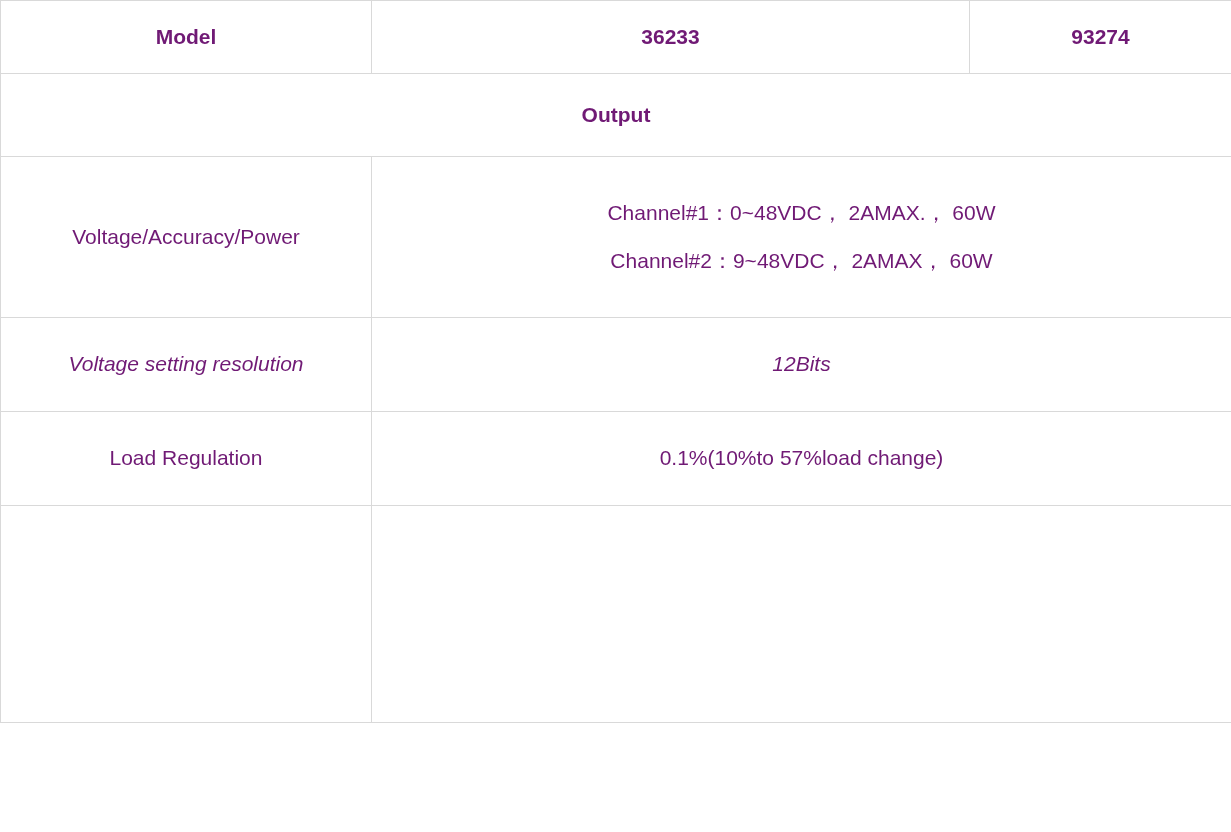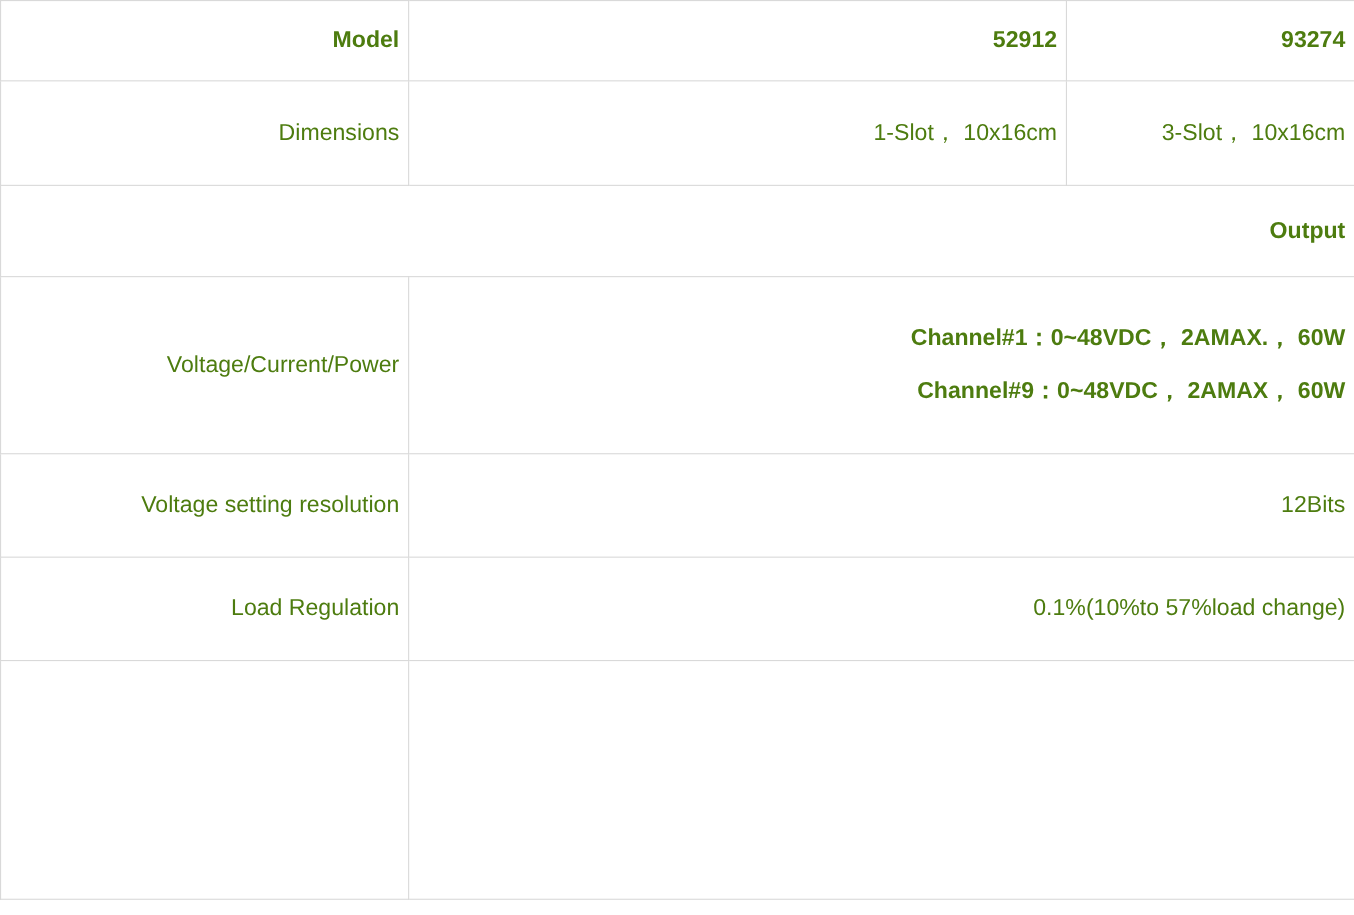--- a/index.html
+++ b/index.html
@@ -14,85 +14,79 @@
     color: #1a1a1a;
     overflow: hidden;
   }
   table.spec-table {
     border-collapse: collapse;
     width: 1231px;
     table-layout: fixed;
   }
   table.spec-table td {
     border: 1px solid #d9d9d9;
-    text-align: right;
+    text-align: center;
     vertical-align: middle;
     font-size: 21px;
     line-height: 1.45;
     padding: 10px 8px;
-    color: #4d7c0f;
+    color: #701a75;
   }
   
   col.c1 { width: 371px; }
   col.c2 { width: 598px; }
   col.c3 { width: 262px; }
 
   td.head {
     font-weight: bold;
     font-size: 21px;
   }
   td.section {
     font-weight: bold;
     font-size: 21px;
   }
   tr.row-model td { height: 52px; }
   tr.row-dimensions td { height: 74px; }
   tr.row-output td { height: 62px; margin-left: 47px; }
   tr.row-vcp td { height: 140px; }
   tr.row-vacc td { height: 73px; }
-  tr.row-vres td { height: 73px; }
+  tr.row-vres td { height: 73px; font-style: italic; }
   tr.row-line td { height: 73px; }
   tr.row-load td { height: 73px; margin-left: 45px; }
   tr.row-transient td { height: 196px; }
 
   .multi-line p {
     margin: 0 0 0 0;
     padding: 9px 0;
-    font-weight: bold;
   }
 </style>
 </head>
 <body>
 
 <table class="spec-table">
   <colgroup>
     <col class="c1">
       <col class="c2">
       <col class="c3">
   </colgroup>
   <tbody>
     <tr class="row-model">
       <td class="head">Model</td>
-      <td class="head">52912</td>
+      <td class="head">36233</td>
       <td class="head">93274</td>
-    </tr>
-    <tr class="row-dimensions">
-      <td>Dimensions</td>
-      <td>1-Slot， 10x16cm</td>
-      <td>3-Slot， 10x16cm</td>
     </tr>
     <tr class="row-output">
       <td class="section" colspan="3">Output</td>
     </tr>
     <tr class="row-vcp">
-      <td>Voltage/Current/Power</td>
+      <td>Voltage/Accuracy/Power</td>
       <td colspan="2">
         <div class="multi-line">
           <p>Channel#1：0~48VDC， 2AMAX.， 60W</p>
-          <p>Channel#9：0~48VDC， 2AMAX， 60W</p>
+          <p>Channel#2：9~48VDC， 2AMAX， 60W</p>
         </div>
       </td>
     </tr>
     <tr class="row-vres">
       <td>Voltage setting resolution</td>
       <td colspan="2">12Bits</td>
     </tr>
     <tr class="row-load">
       <td>Load Regulation</td>
       <td colspan="2">0.1%(10%to 57%load change)</td>

